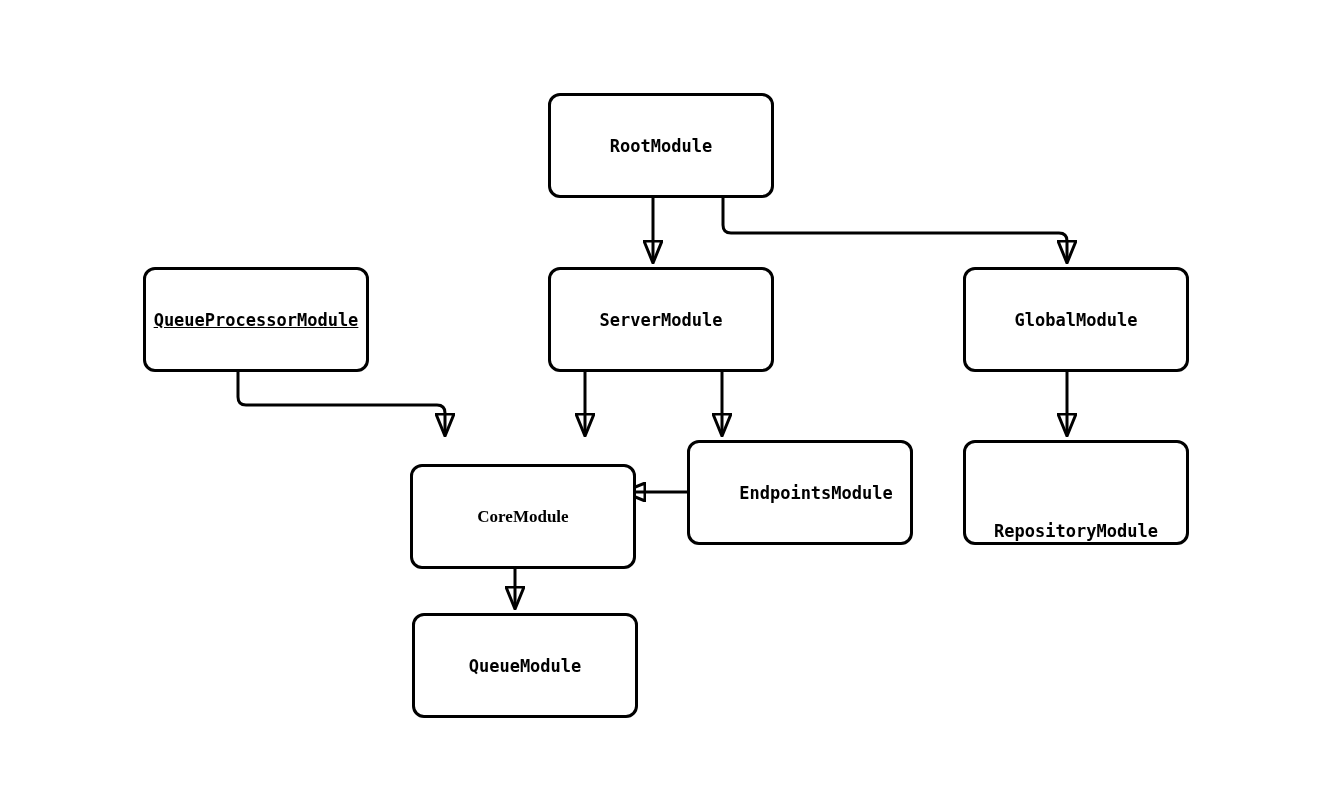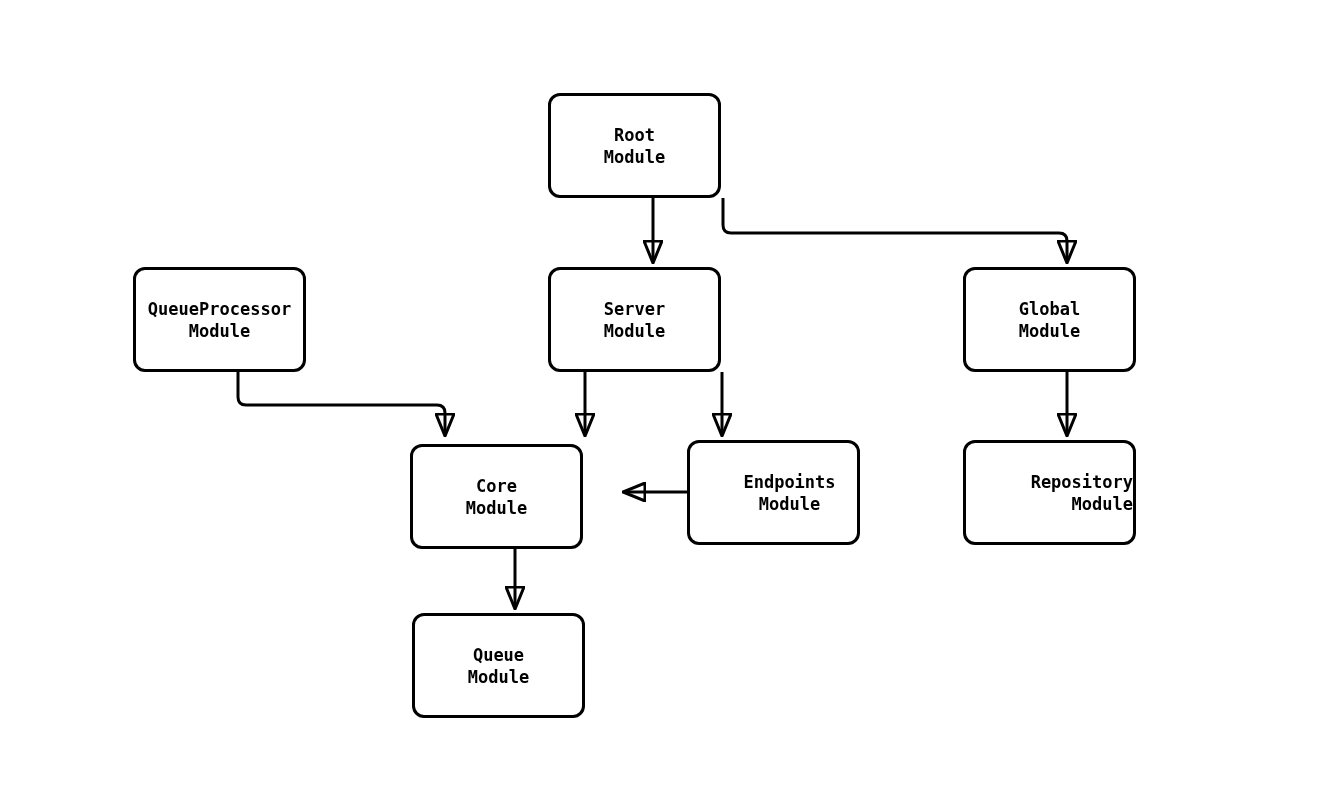--- a/index.html
+++ b/index.html
@@ -22,28 +22,28 @@
     width: 1337px;
     height: 809px;
   }
   .edges-layer path {
     fill: none;
     stroke: #000000;
     stroke-width: 3;
   }
   .node {
     position: absolute;
-    width: 173px;
+    width: 226px;
     height: 105px;
     box-sizing: border-box;
     background: #ffffff;
     border: 3px solid #000000;
     border-radius: 12px;
     display: flex;
-    flex-direction: column;
+    flex-direction: row;
     align-items: center;
     justify-content: center;
     text-align: center;
     color: #000000;
     font-weight: 700;
     font-size: 17px;
     line-height: 22px;
   }
   .node span { display: block; }
 </style>
@@ -66,36 +66,36 @@
     <path d="M 687 492 L 624 492" marker-end="url(#arrow)"></path>
     <path d="M 1067 372 L 1067 435" marker-end="url(#arrow)"></path>
     <path d="M 515 545 L 515 608" marker-end="url(#arrow)"></path>
   </svg>
 
   <div class="node" style="left:548px; top:93px;">
     <span>Root</span>
     <span>Module</span>
   </div>
 
-  <div class="node" style="left:133px; top:267px;">
+  <div class="node" style="left:143px; top:267px;text-decoration:underline;">
     <span>QueueProcessor</span>
     <span>Module</span>
   </div>
 
   <div class="node" style="left:548px; top:267px;text-align:right;">
     <span>Server</span>
     <span>Module</span>
   </div>
 
   <div class="node" style="left:963px; top:267px;text-align:center;">
     <span>Global</span>
     <span>Module</span>
   </div>
 
-  <div class="node" style="left:410px; top:444px;">
+  <div class="node" style="left:410px; top:464px;font-family:Liberation Serif, serif;">
     <span>Core</span>
     <span>Module</span>
   </div>
 
   <div class="node" style="left:687px; top:440px;padding-left:32px;">
     <span>Endpoints</span>
     <span>Module</span>
   </div>
 
   <div class="node" style="left:963px; top:440px;align-items:flex-end;">

